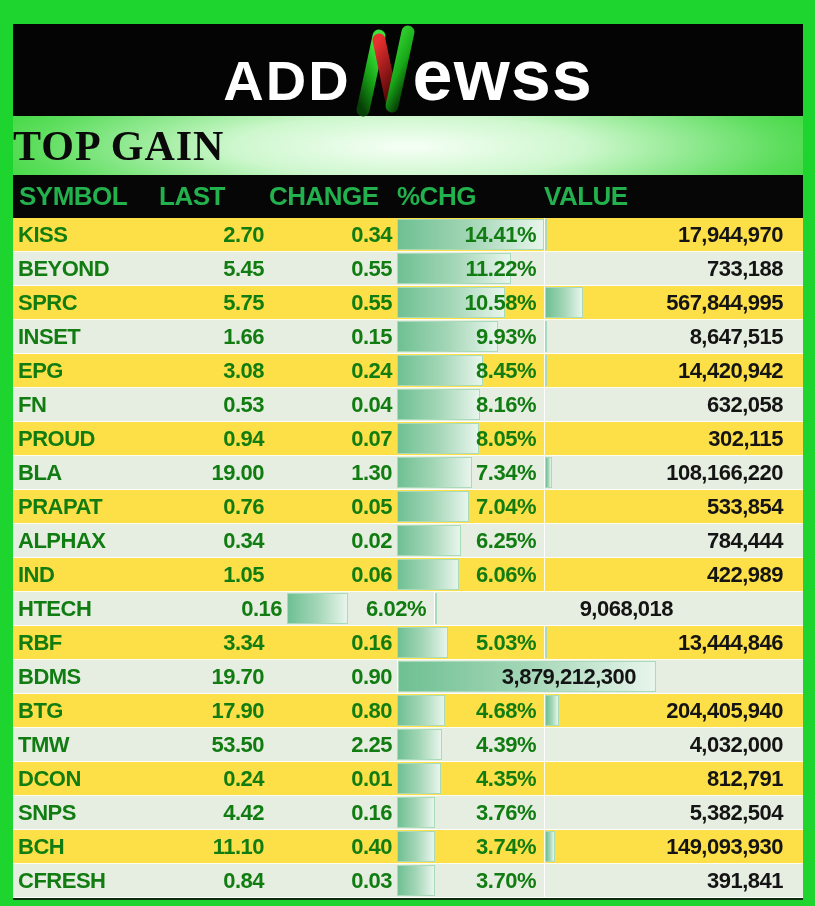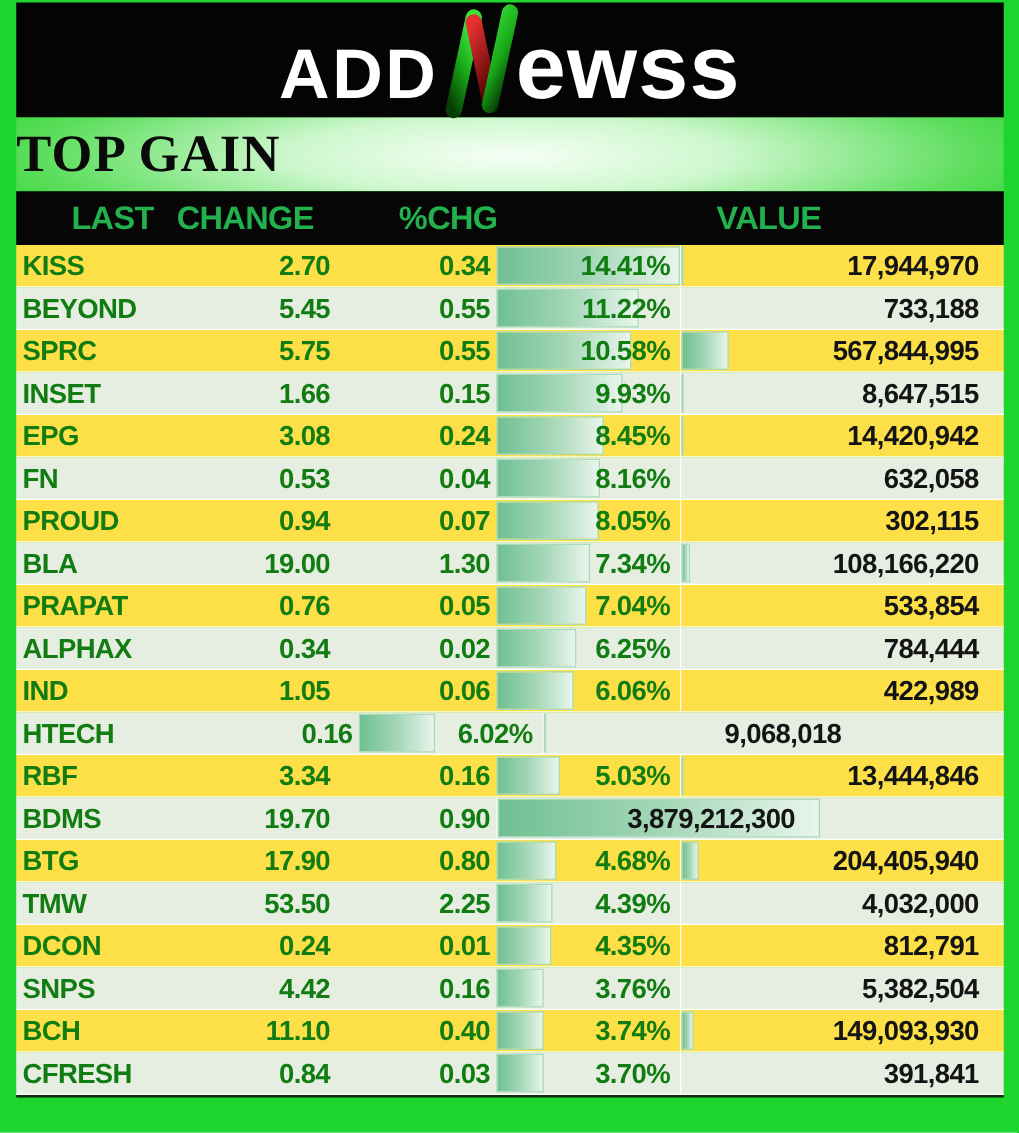--- a/index.html
+++ b/index.html
@@ -1,35 +1,35 @@
 <!DOCTYPE html>
 <html style="--frame-green: #1ED42E; --header-text: #22B14C; --row-text: #117C11; --value-text: #141414; --row-alt: #E6EEE1; --bar-start: #6FC093; --bar-end: #E8F5EC; --logo-n-green: #2BD22B; --logo-n-red: #D42222;"><head>
 <meta charset="utf-8">
 <style>
   html,body{margin:0;padding:0;}
   body{width:815px;height:906px;font-family:"Liberation Sans",sans-serif;-webkit-font-smoothing:antialiased;}
   .frame{position:relative;width:815px;height:906px;background:var(--frame-green,#1ED42E);overflow:hidden;}
-  .inner{position:absolute;left:13px;top:2px;width:790px;}
+  .inner{position:absolute;left:13px;top:24px;width:790px;}
 
   
   .logo-banner{height:92px;background:#040404;text-align:center;line-height:92px;white-space:nowrap;}
   .logo-add{color:#fff;font-size:56px;font-weight:bold;letter-spacing:2px;vertical-align:baseline;}
   .logo-ewss{color:#fff;font-size:72px;font-weight:bold;letter-spacing:1px;vertical-align:baseline;}
   .logo-n{vertical-align:-20px;margin:0 -10px 0 -4px;}
 
   
   .title-banner{height:59px;display:flex;align-items:center;justify-content:flex-start;
     background:radial-gradient(ellipse 62% 150% at 50% 52%, #f6fff6 0%, #cdf7cd 36%, #5ede5e 76%, #2fd42f 100%);}
   .title-text{font-family:"Liberation Serif",serif;font-size:42px;font-weight:bold;color:#0a0a0a;letter-spacing:1px;}
 
   
   .table{border-bottom:2px solid #0c2c0c;}
   .header-row{height:43px;background:#060606;display:flex;align-items:center;
     color:var(--header-text,#22B14C);font-size:26px;font-weight:bold;letter-spacing:-0.5px;}
-  .hc{box-sizing:border-box;text-align:right;}
+  .hc{box-sizing:border-box;text-align:left;}
   .hc.sym{text-align:left;padding-left:6px;}
   .c-sym{width:146px;} .c-last{width:110px;} .c-chg{width:128px;} .c-pct{width:147px;} .c-val{width:259px;}
 
   .row{height:34px;display:flex;background:#fde047;border-bottom:1px solid rgba(255,255,255,0.92);box-sizing:border-box;
     font-size:22px;font-weight:bold;letter-spacing:-0.5px;}
   .row.alt{background:var(--row-alt,#E6EEE1);}
   .cell{height:100%;display:flex;align-items:center;box-sizing:border-box;position:relative;}
   .cell.sym{width:146px;padding-left:5px;color:var(--row-text,#117C11);}
   .cell.last{width:110px;justify-content:flex-end;padding-right:5px;color:var(--row-text,#117C11);}
   .cell.chg{width:128px;justify-content:flex-end;padding-right:5px;color:var(--row-text,#117C11);}
@@ -70,20 +70,21 @@
         <line x1="45" y1="82" x2="61" y2="8" stroke="url(#gR)" stroke-width="13" stroke-linecap="round"></line>
       </svg><span class="logo-ewss">ewss</span>
     </div>
 
     <div class="title-banner">
       <span class="title-text">TOP GAIN</span>
     </div>
 
     <div class="table">
       <div class="header-row">
+        <div class="hc sym c-sym">SYMBOL</div>
         <div class="hc c-last">LAST</div>
         <div class="hc c-chg">CHANGE</div>
         <div class="hc c-pct">%CHG</div>
         <div class="hc c-val">VALUE</div>
       </div>
       <div id="table-body">
           <div class="row">
             <div class="cell sym">KISS</div>
             <div class="cell last">2.70</div>
             <div class="cell chg">0.34</div>

